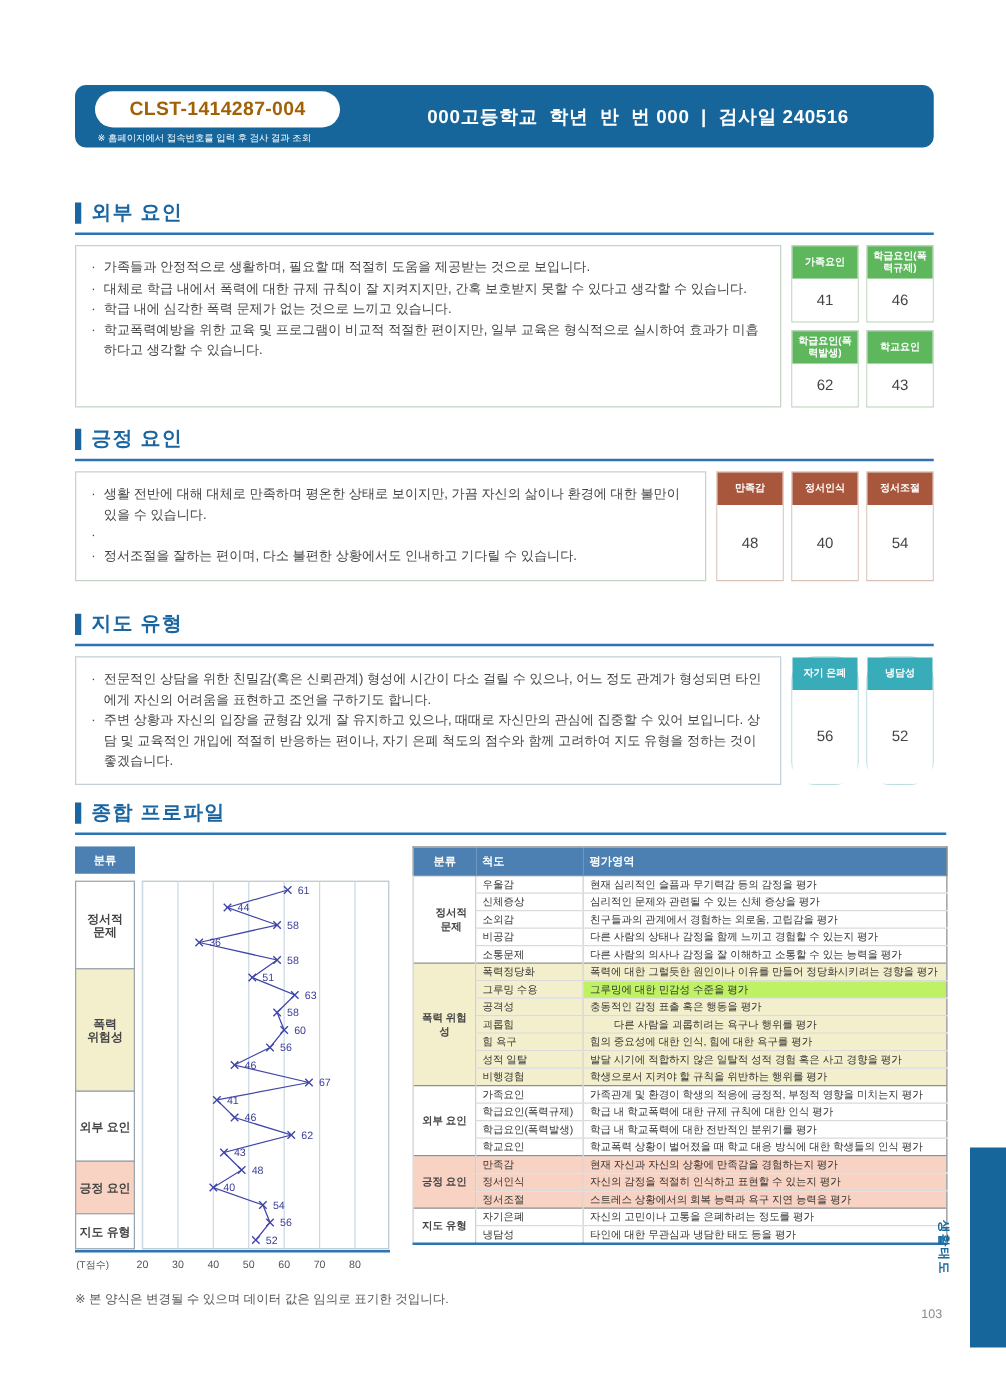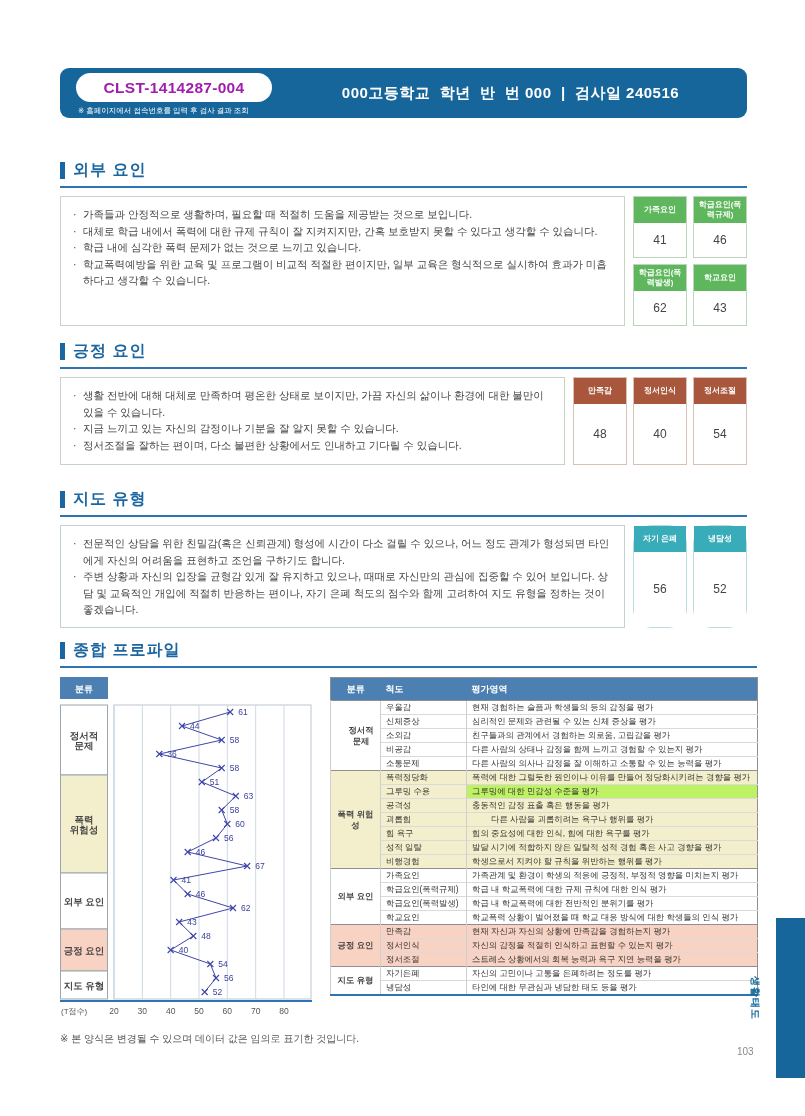--- a/index.html
+++ b/index.html
@@ -2,21 +2,21 @@
 <html><head>
 <meta charset="utf-8">
 <style>
   html,body{margin:0;padding:0;background:#fff;}
   body{font-family:"Liberation Sans","DejaVu Sans",sans-serif;}
   .page{position:relative;width:805px;height:1116px;background:#ffffff;overflow:hidden;}
 
   
   .banner{position:absolute;left:60px;top:68px;width:687px;height:50px;background:#16669c;border-radius:9px;}
   .badge{position:absolute;left:16px;top:5px;width:196px;height:29px;background:#fff;border-radius:15px;
-         display:flex;align-items:center;justify-content:center;font-weight:bold;font-size:15.5px;color:#a21caf;letter-spacing:.3px;}
+         display:flex;align-items:center;justify-content:center;font-weight:bold;font-size:15.5px;color:#a16207;letter-spacing:.3px;}
   .badge-note{position:absolute;left:18px;top:38px;color:#fff;font-size:7.5px;letter-spacing:0;}
   .banner-title{position:absolute;left:228px;right:14px;top:0;height:50px;display:flex;align-items:center;justify-content:center;
                 color:#fff;font-size:15px;font-weight:bold;white-space:pre;letter-spacing:.5px;}
 
   
   .section{position:absolute;left:60px;width:687px;}
   #sec-external{top:160px;}
   #sec-positive{top:341px;}
   #sec-guidance{top:489px;}
   #sec-profile{top:640px;width:697px;}
@@ -127,21 +127,20 @@
       <div class="sec-title-text">긍정 요인</div>
     </div>
     <div class="sec-body">
       <div class="text-box">
         <div class="bullet">
             <span class="dot">·</span>
             <span>생활 전반에 대해 대체로 만족하며 평온한 상태로 보이지만, 가끔 자신의 삶이나 환경에 대한 불만이 있을 수 있습니다.</span>
           </div>
         <div class="bullet">
             <span class="dot">·</span>
-            <span>지금 느끼고 있는 자신의 감정이나 기분을 잘 알지 못할 수 있습니다.</span>
           </div>
         <div class="bullet">
             <span class="dot">·</span>
             <span>정서조절을 잘하는 편이며, 다소 불편한 상황에서도 인내하고 기다릴 수 있습니다.</span>
           </div>
       </div>
       <div class="scores-row">
         <div class="score-box theme-rust">
           <div class="score-head">만족감</div>
           <div class="score-val">48</div>
@@ -279,21 +278,21 @@
             <tr>
           <th class="c">분류</th>
           <th>척도</th>
           <th>평가영역</th>
         </tr>
           </thead>
         <tbody>
             <tr class="group-start">
               <td class="group" rowspan="5" style="background: rgb(255, 255, 255); padding-left: 16px;">정서적 문제</td>
               <td style="background: rgb(255, 255, 255);">우울감</td>
-              <td style="background: rgb(255, 255, 255);">현재 경험하는 슬픔과 학생들의 등의 감정을 평가</td>
+              <td style="background: rgb(255, 255, 255);">현재 심리적인 슬픔과 무기력감 등의 감정을 평가</td>
             </tr>
             <tr>
               <td style="background: rgb(255, 255, 255);">신체증상</td>
               <td style="background: rgb(255, 255, 255);">심리적인 문제와 관련될 수 있는 신체 증상을 평가</td>
             </tr>
             <tr>
               <td style="background: rgb(255, 255, 255);">소외감</td>
               <td style="background: rgb(255, 255, 255);">친구들과의 관계에서 경험하는 외로움, 고립감을 평가</td>
             </tr>
             <tr>

